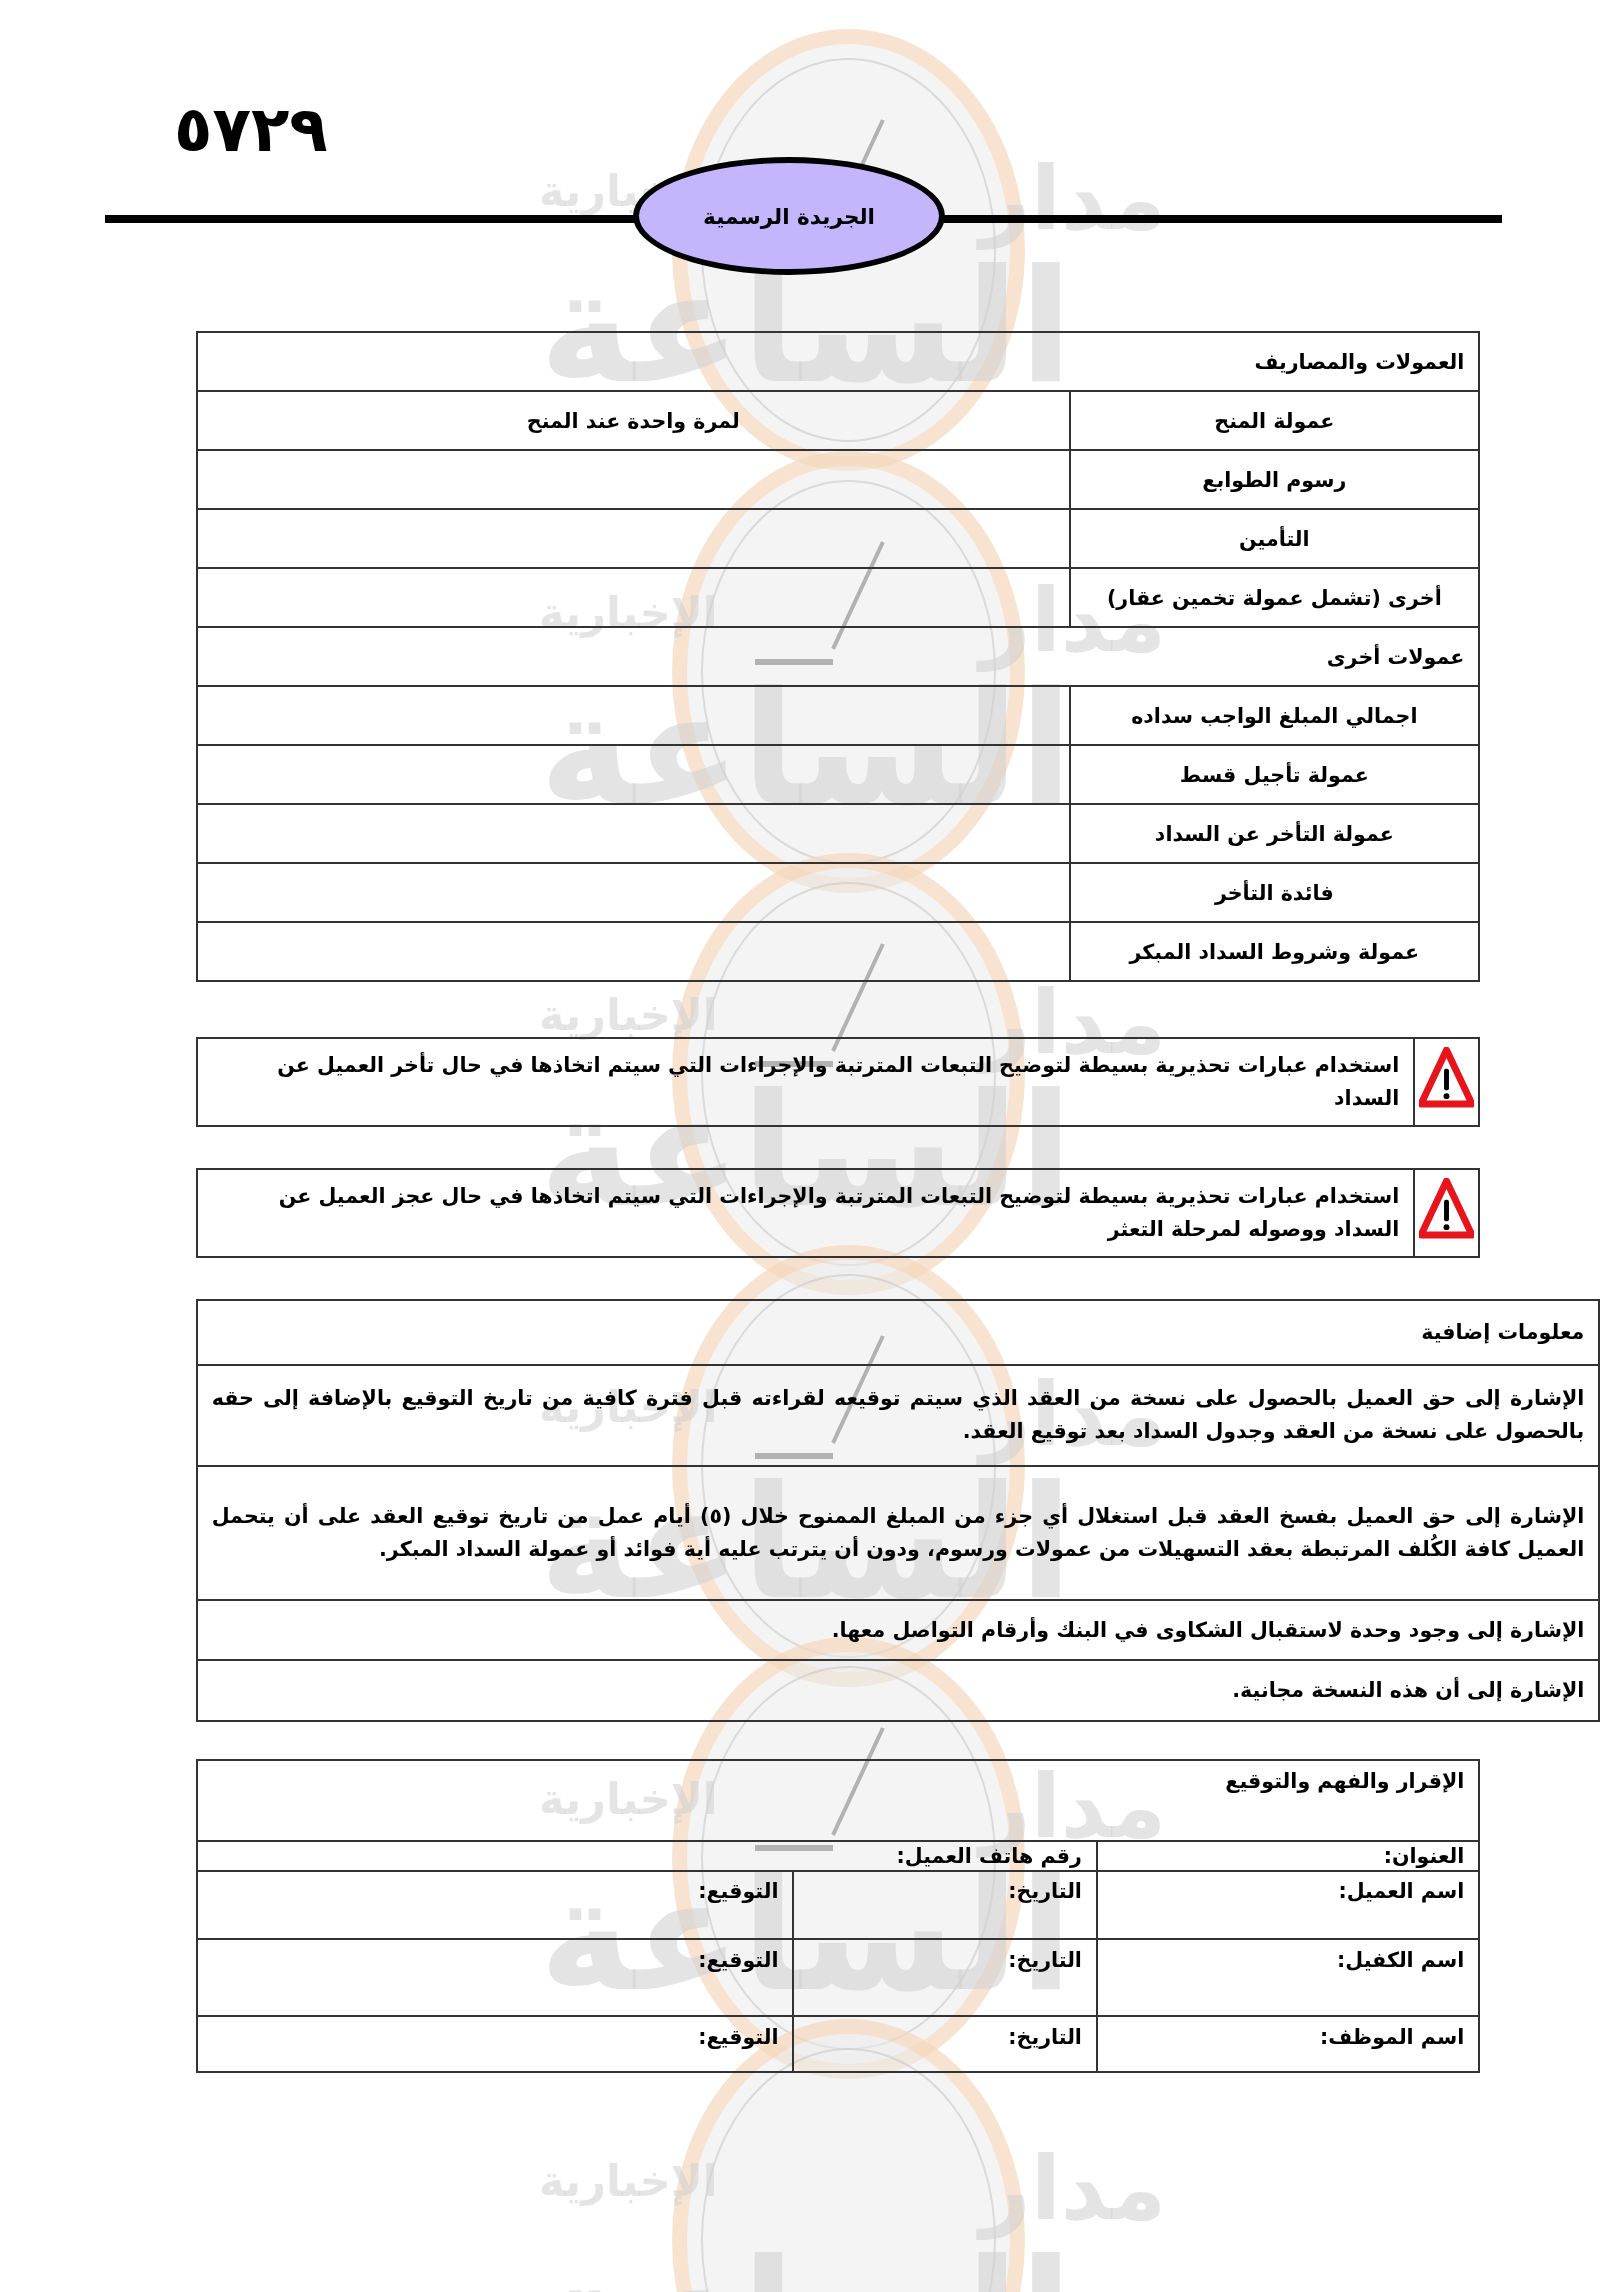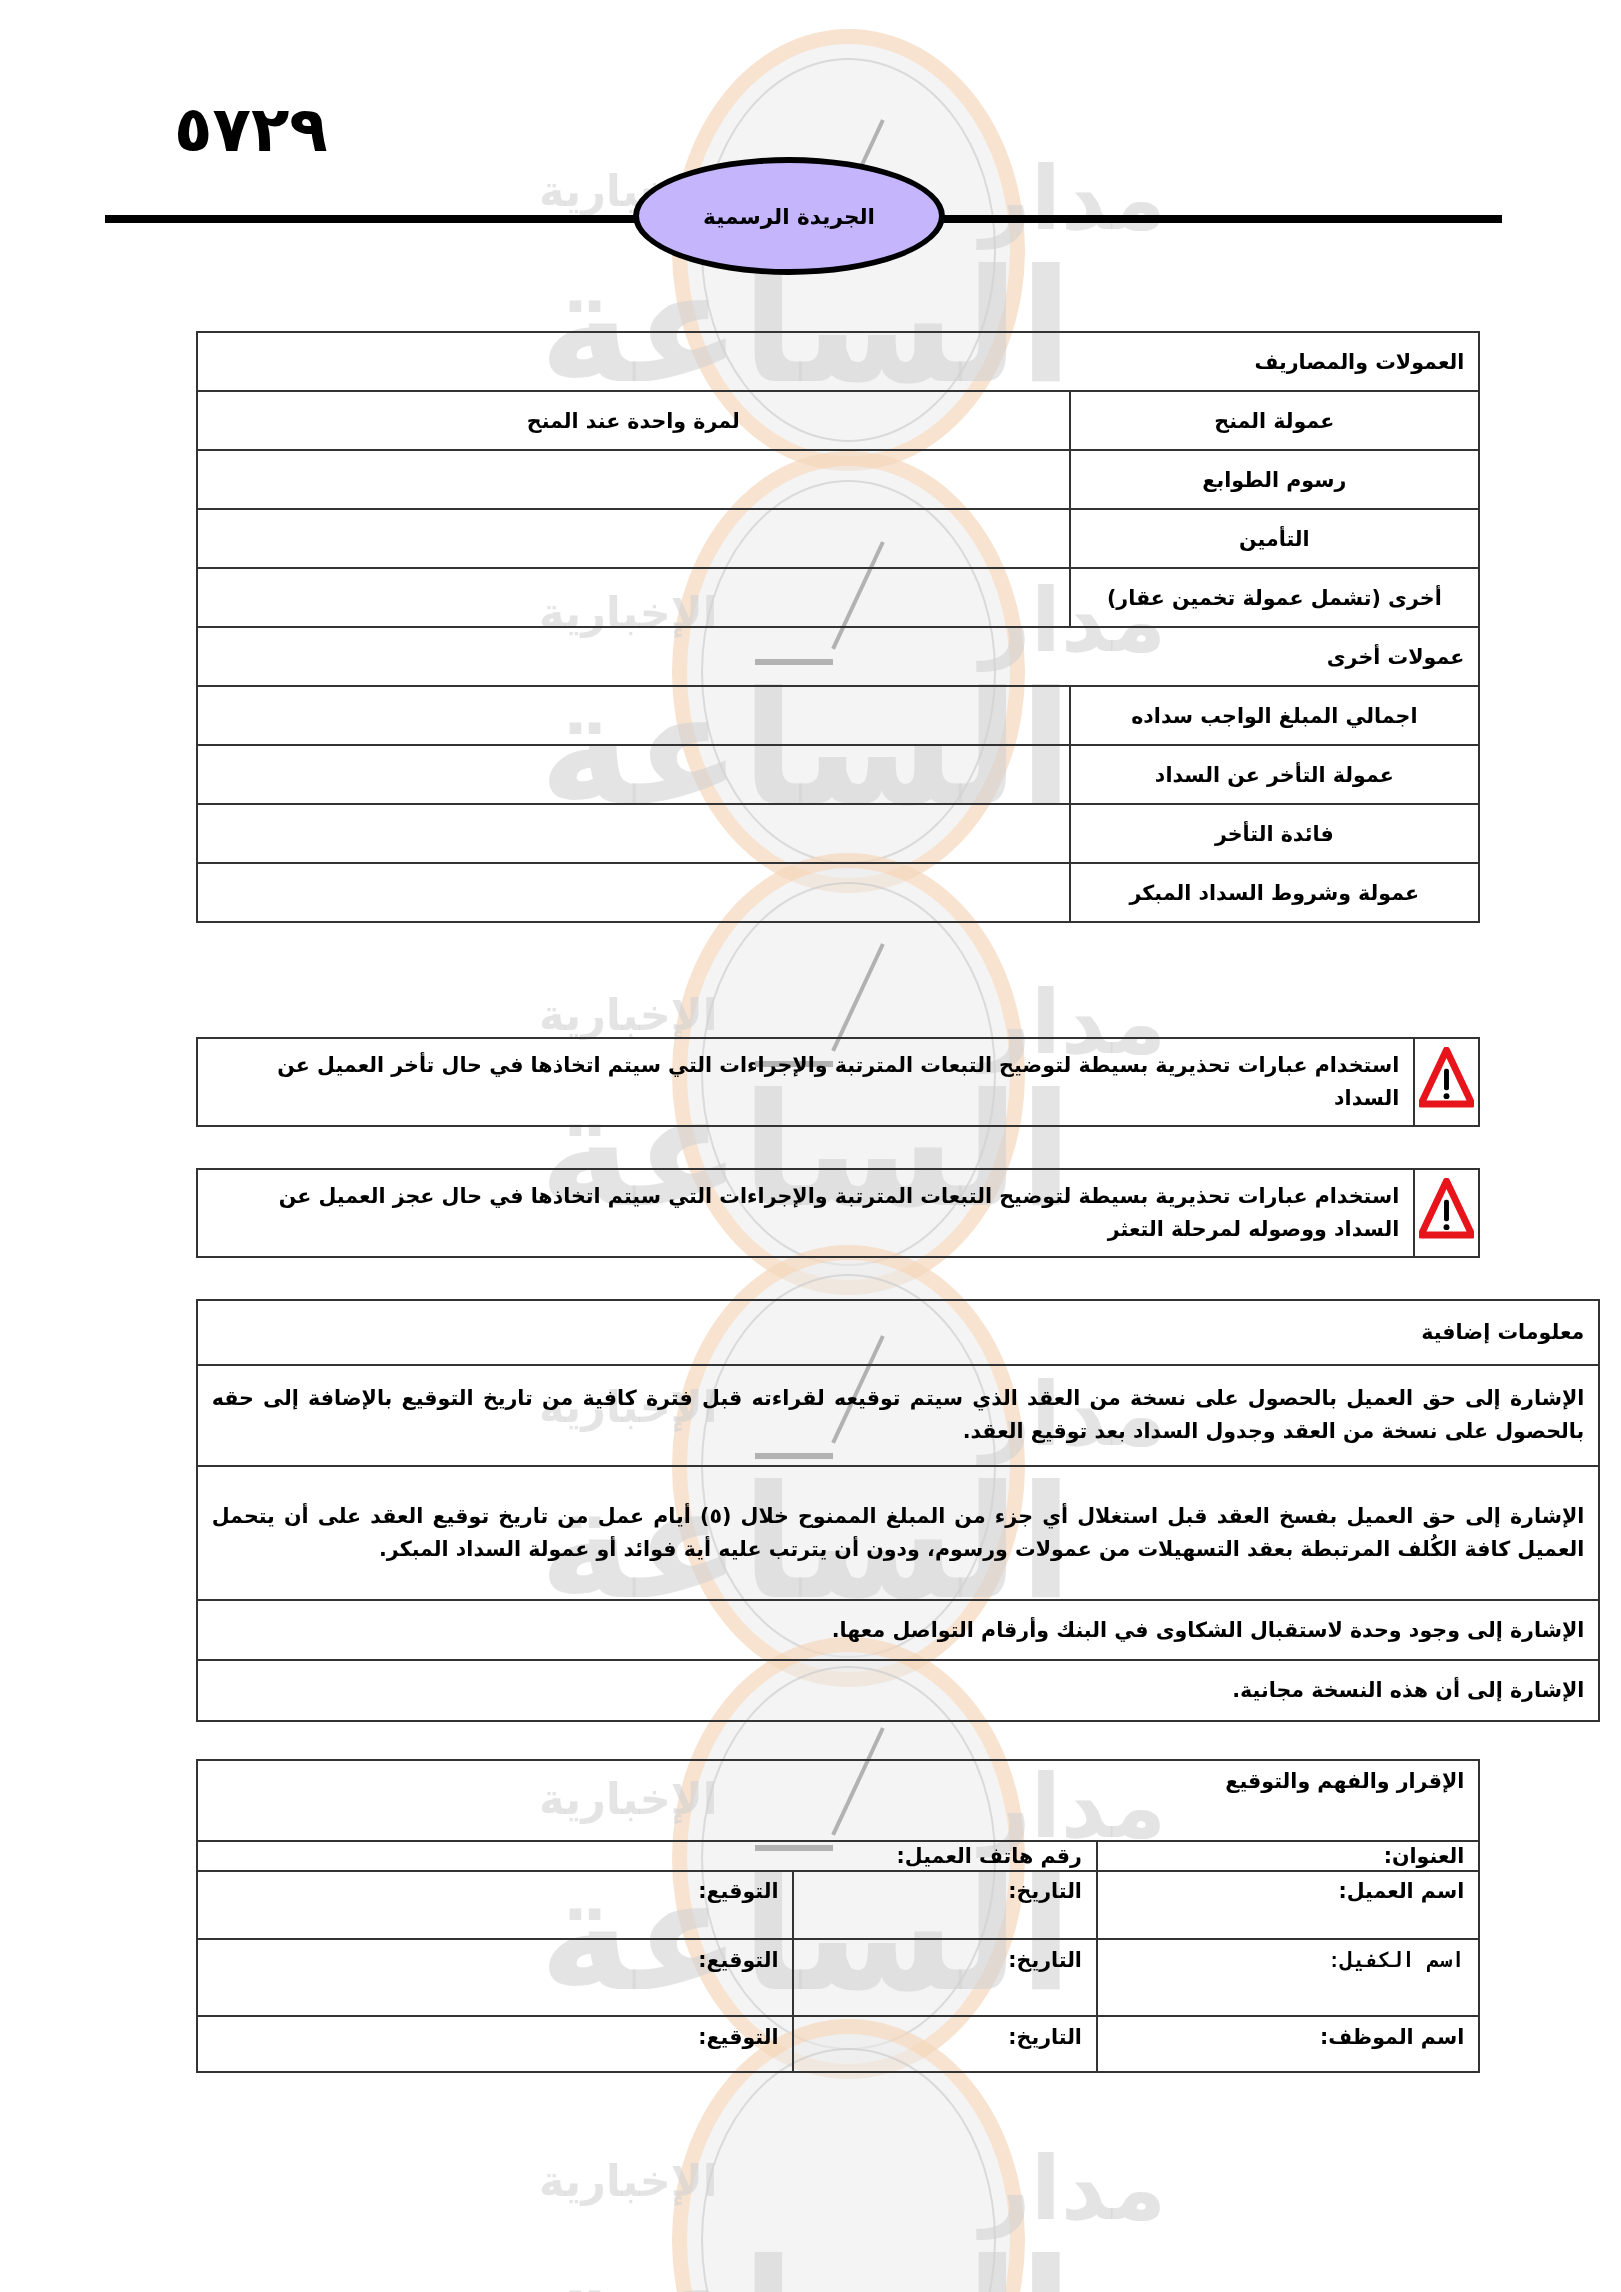--- a/index.html
+++ b/index.html
@@ -131,20 +131,24 @@
     <td></td>
   </tr>
   <tr>
     <td colspan="2" class="section">عمولات أخرى</td>
   </tr>
   <tr>
     <td class="lbl center">اجمالي المبلغ الواجب سداده</td>
     <td></td>
   </tr>
   <tr>
+    <td class="lbl center">عمولة تأجيل قسط</td>
+    <td></td>
+  </tr>
+  <tr>
     <td class="lbl center">عمولة التأخر عن السداد</td>
     <td></td>
   </tr>
   <tr>
     <td class="lbl center">فائدة التأخر</td>
     <td></td>
   </tr>
   <tr>
     <td class="lbl center">عمولة وشروط السداد المبكر</td>
     <td></td>
@@ -209,21 +213,21 @@
   <tr>
     <td style="width:353px;height:21.6px;padding-top:2px;padding-bottom:2px;">العنوان:</td>
     <td colspan="2" style="padding-top:2px;padding-bottom:2px;padding-left:11px;">رقم هاتف العميل:</td>
   </tr>
   <tr>
     <td style="height:51px;">اسم العميل:</td>
     <td class="thin" style="width:274px;">التاريخ:</td>
     <td>التوقيع:</td>
   </tr>
   <tr>
-    <td style="height:59px;font-family:Liberation Mono, monospace;">اسم الكفيل:</td>
+    <td style="height:59px;">اسم الكفيل:</td>
     <td class="thin">التاريخ:</td>
     <td>التوقيع:</td>
   </tr>
   <tr>
     <td style="height:39px;">اسم الموظف:</td>
     <td class="thin">التاريخ:</td>
     <td>التوقيع:</td>
   </tr>
 </tbody>
   </table>

